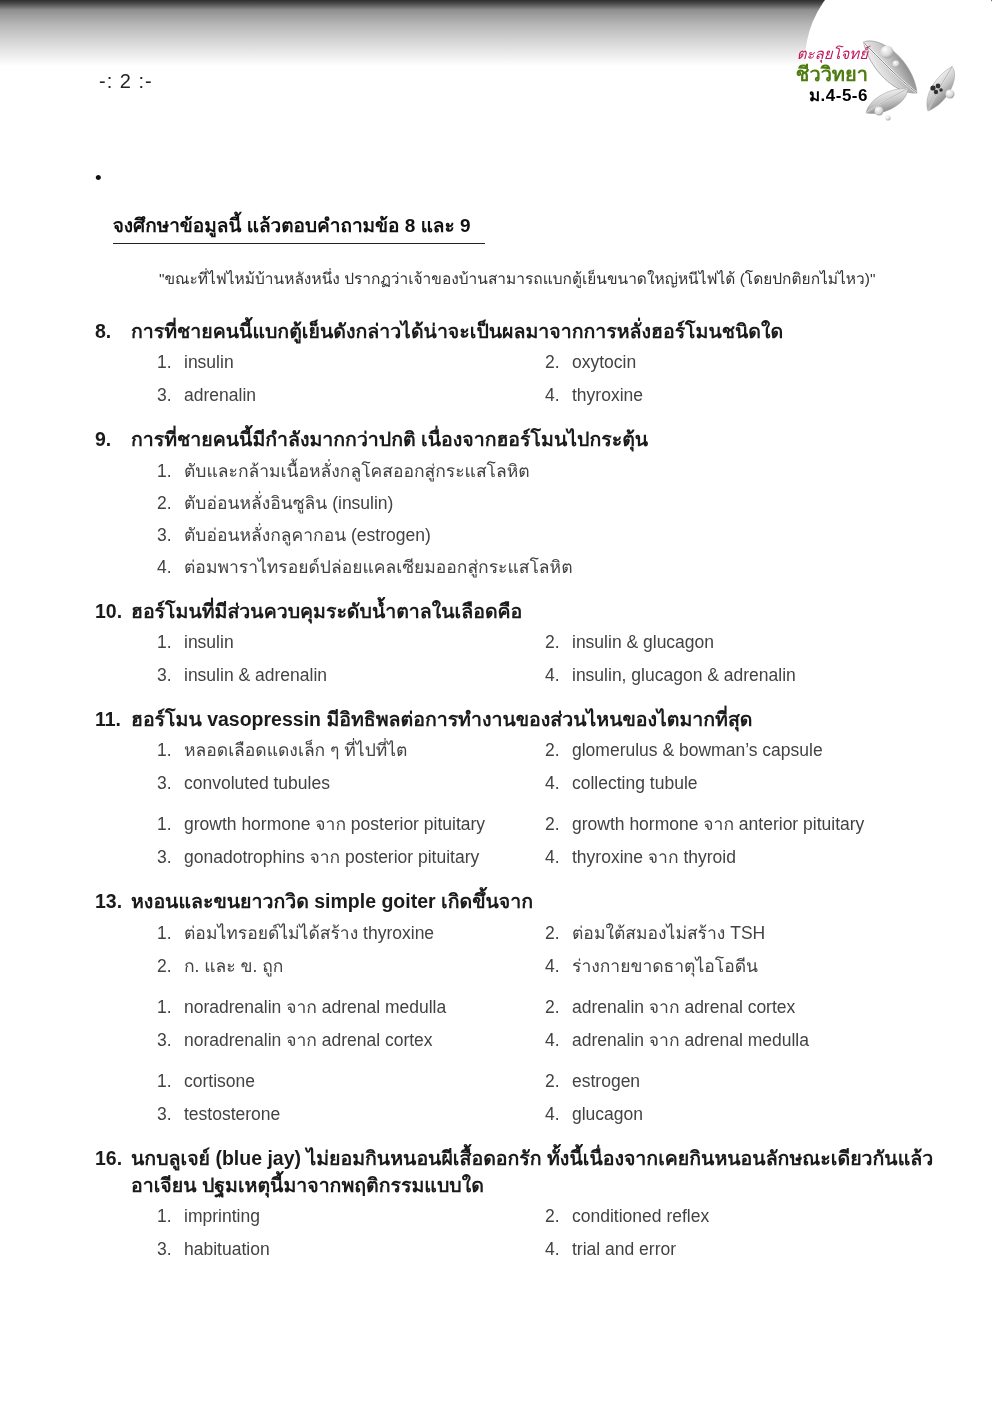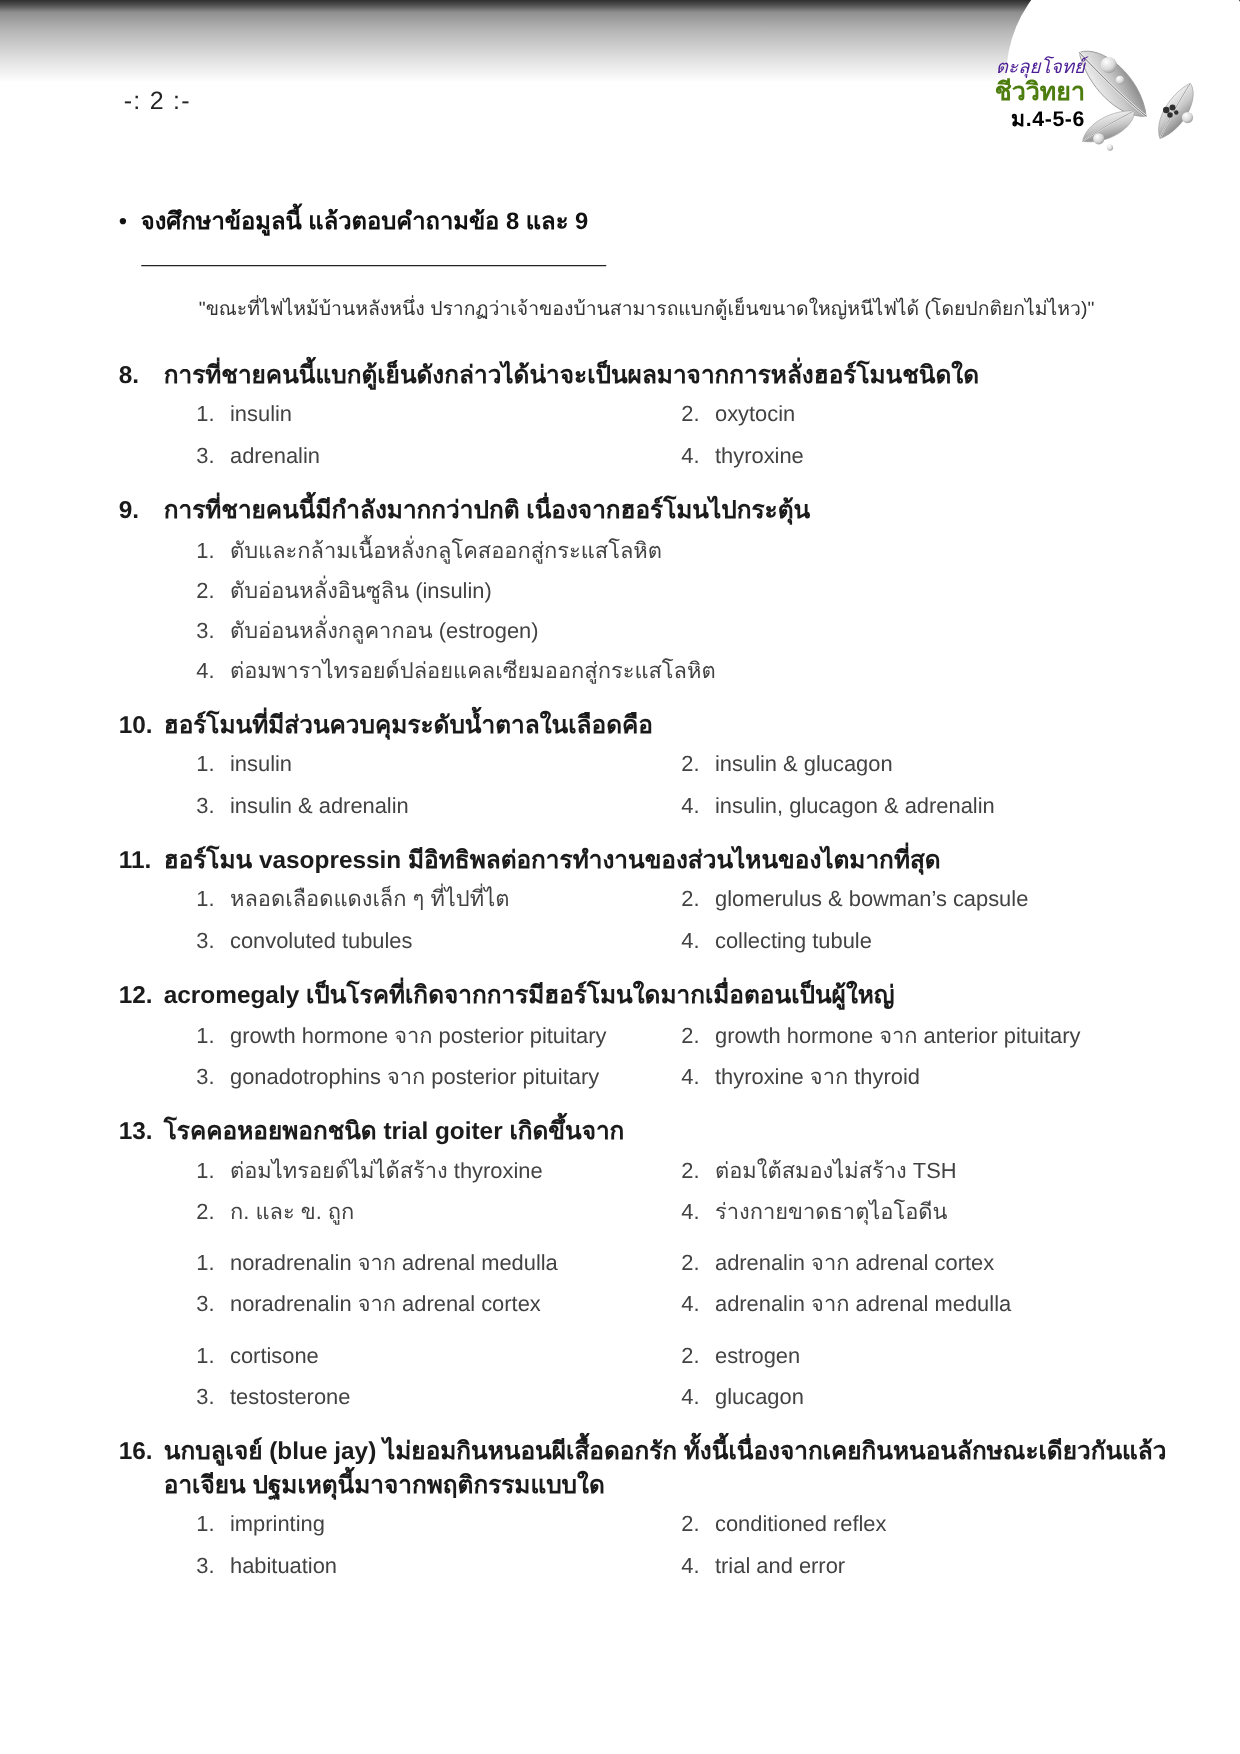--- a/index.html
+++ b/index.html
@@ -24,21 +24,21 @@
     width:206px; height:206px; border-radius:50%;
     background:#ffffff; z-index:2;
   }
   .logo-circle svg { position:absolute; left:0; top:0; }
   .logo-text {
     position:absolute; left:690px; top:46px; width:178px;
     text-align:right; z-index:3; line-height:1.1;
   }
   .logo-tagline {
     font-family:"Liberation Serif", serif;
-    font-style:italic; font-size:15px; color:#4c1d95;text-align:right;
+    font-style:italic; font-size:15px; color:#be185d;text-align:right;
   }
   .logo-title {
     font-size:20px; font-weight:bold; color:#4d7c0f;
     line-height:1.05; margin-top:1px;
   }
   .logo-level {
     font-size:17px; font-weight:bold; color:#000000;
     letter-spacing:0.5px; margin-top:2px;
   }
   
@@ -47,21 +47,21 @@
     font-size:20px; color:#232323; letter-spacing:1px;
   }
   
   .content {
     position:absolute; left:95px; top:165px; width:862px; z-index:2;
   }
   .instruction-line { display:flex; align-items:flex-start; }
   .bullet { font-size:19px; line-height:1.4; margin-right:11px; color:#111; }
   .instruction-heading {
     font-size:19px; font-weight:bold; color:#111; line-height:1.4;
-    border-bottom:1.6px solid #222; padding:0 14px 20px 0;
+    border-bottom:1.6px solid #222; padding:0 14px 3px 0;margin-top:48px;
   }
   .quote {
     margin:24px 0 0 64px;
     font-size:15.5px; color:#333; line-height:1.45;
   }
   #questions { margin-top:28px; }
   .question { margin-bottom:20px; }
   .q-head {
     display:flex; font-size:19.5px; font-weight:bold;
     color:#1b1b1b; line-height:1.4;
@@ -247,24 +247,20 @@
               <span class="opt-text">convoluted tubules</span>
             </div>
             <div class="option">
               <span class="opt-num">4.</span>
               <span class="opt-text">collecting tubule</span>
             </div>
           </div>
   </div>
 
   <div class="question">
-    <div class="q-head">
-      <span class="q-num">12.</span>
-      <span class="q-text">acromegaly เป็นโรคที่เกิดจากการมีฮอร์โมนใดมากเมื่อตอนเป็นผู้ใหญ่</span>
-    </div>
     <div class="options two-col">
             <div class="option">
               <span class="opt-num">1.</span>
               <span class="opt-text">growth hormone จาก posterior pituitary</span>
             </div>
             <div class="option">
               <span class="opt-num">2.</span>
               <span class="opt-text">growth hormone จาก anterior pituitary</span>
             </div>
             <div class="option">
@@ -274,21 +270,21 @@
             <div class="option">
               <span class="opt-num">4.</span>
               <span class="opt-text">thyroxine จาก thyroid</span>
             </div>
           </div>
   </div>
 
   <div class="question">
     <div class="q-head">
       <span class="q-num">13.</span>
-      <span class="q-text">โรคคอหอยพอกชนิด trial goiter เกิดขึ้นจาก</span>
+      <span class="q-text">หงอนและขนยาวกวิด simple goiter เกิดขึ้นจาก</span>
     </div>
     <div class="options two-col">
             <div class="option">
               <span class="opt-num">1.</span>
               <span class="opt-text">ต่อมไทรอยด์ไม่ได้สร้าง thyroxine</span>
             </div>
             <div class="option">
               <span class="opt-num">2.</span>
               <span class="opt-text">ต่อมใต้สมองไม่สร้าง TSH</span>
             </div>

